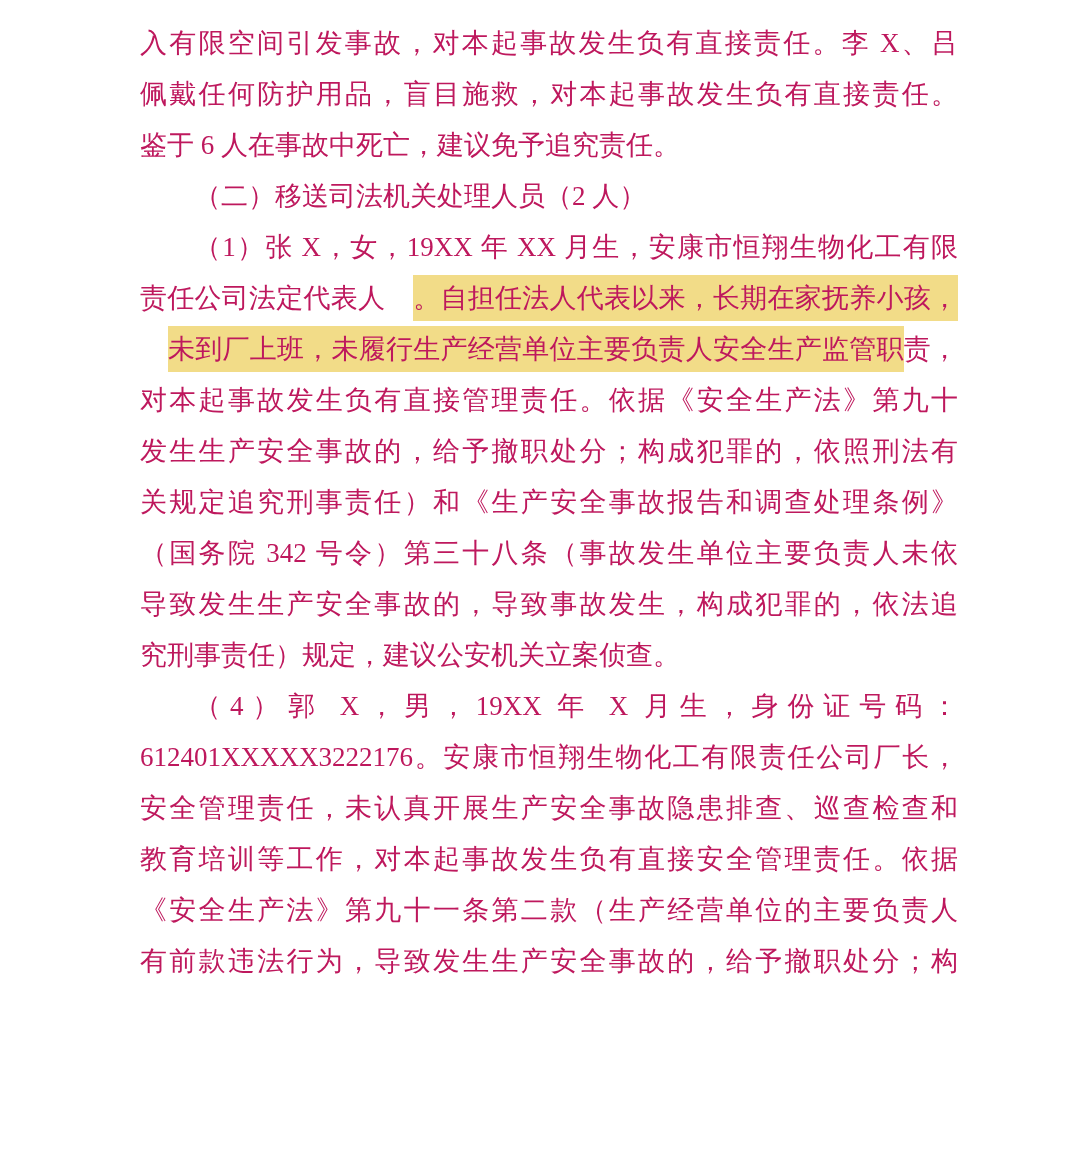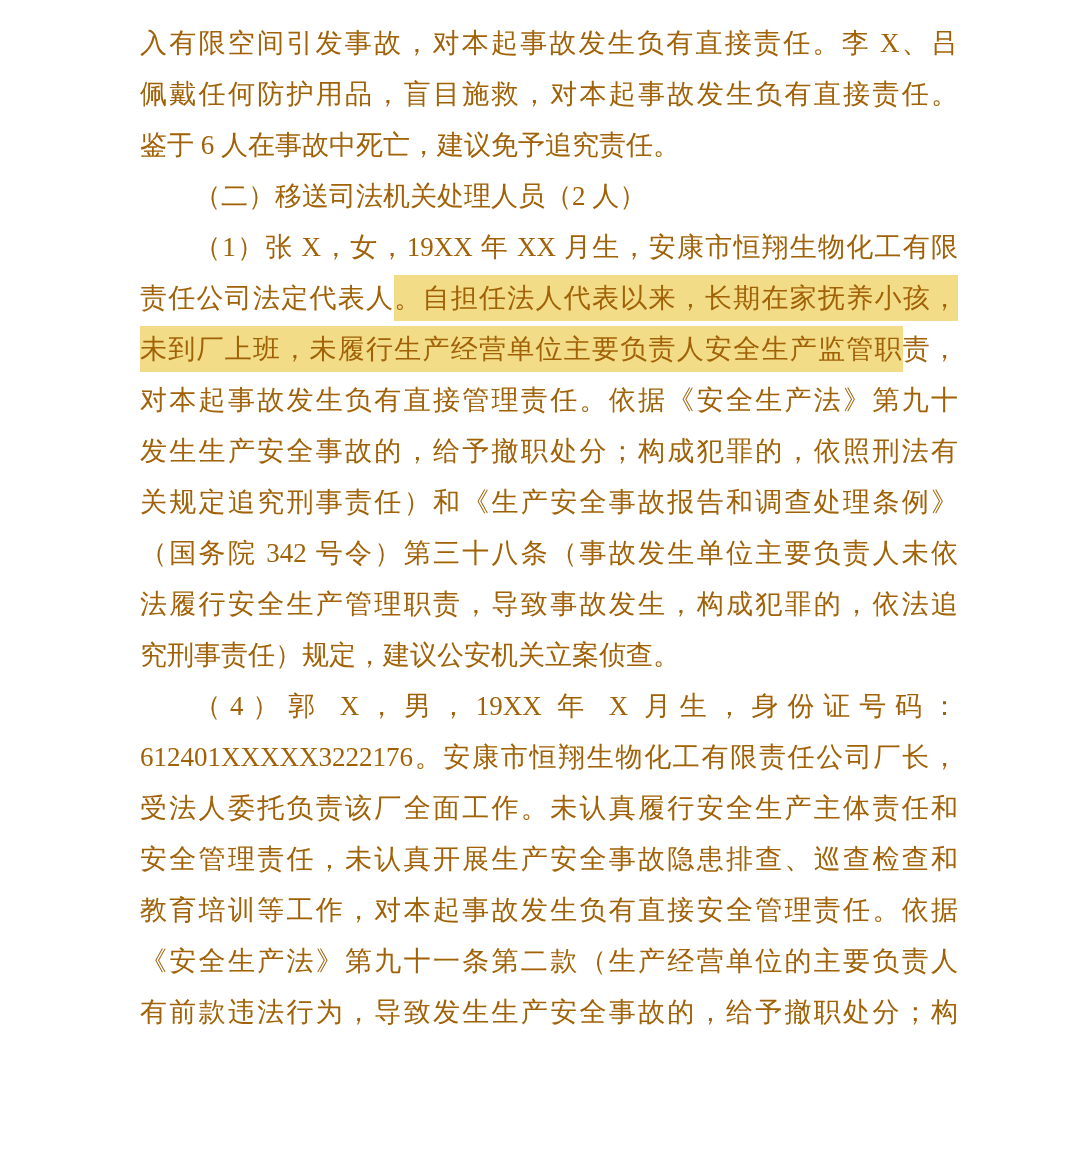--- a/index.html
+++ b/index.html
@@ -9,57 +9,57 @@
   }
   .page {
     box-sizing: border-box;
     width: 1080px;
     height: 1168px;
     margin: 0 auto;
     background: #ffffff;
     padding: 18px 122px 0 140px;
     font-family: "Liberation Serif", "DejaVu Serif", serif;
     font-size: 27px;
-    color: #a16207;
+    color: #be185d;
     overflow: hidden;
   }
   .line {
     line-height: 51px;
     height: 51px;
     text-align: left;
   }
   .just {
     text-align: justify;
     text-align-last: justify;
   }
   .ind {
     text-indent: 2em;
   }
   .hl {
     background: #f2dc88;
     padding: 8px 0;
+    margin-left: 28px;
   }
 </style>
 </head>
 <body>
 
 <div class="page">
   <div class="line just"><span>入有限空间引发事故，对本起事故发生负有直接责任。李 X、吕</span></div>
   <div class="line just"><span>佩戴任何防护用品，盲目施救，对本起事故发生负有直接责任。</span></div>
   <div class="line"><span>鉴于 6 人在事故中死亡，建议免予追究责任。</span></div>
   <div class="line ind"><span>（二）移送司法机关处理人员（2 人）</span></div>
   <div class="line ind just"><span>（1）张 X，女，19XX 年 XX 月生，安康市恒翔生物化工有限</span></div>
   <div class="line just"><span>责任公司法定代表人</span><span class="hl">。自担任法人代表以来，长期在家抚养小孩，</span></div>
   <div class="line just"><span class="hl">未到厂上班，未履行生产经营单位主要负责人安全生产监管职</span><span>责，</span></div>
   <div class="line just"><span>对本起事故发生负有直接管理责任。依据《安全生产法》第九十</span></div>
   <div class="line just"><span>发生生产安全事故的，给予撤职处分；构成犯罪的，依照刑法有</span></div>
   <div class="line just"><span>关规定追究刑事责任）和《生产安全事故报告和调查处理条例》</span></div>
   <div class="line just"><span>（国务院 342 号令）第三十八条（事故发生单位主要负责人未依</span></div>
-  <div class="line just"><span>法履行安全生产管理职责，导致事故发生，构成犯罪的，依法追</span></div>
+  <div class="line just"><span>导致发生生产安全事故的，导致事故发生，构成犯罪的，依法追</span></div>
   <div class="line"><span>究刑事责任）规定，建议公安机关立案侦查。</span></div>
   <div class="line ind just"><span>（4）郭 X，男，19XX 年 X 月生，身份证号码：</span></div>
   <div class="line just"><span>612401XXXXX3222176。安康市恒翔生物化工有限责任公司厂长，</span></div>
-  <div class="line just"><span>受法人委托负责该厂全面工作。未认真履行安全生产主体责任和</span></div>
   <div class="line just"><span>安全管理责任，未认真开展生产安全事故隐患排查、巡查检查和</span></div>
   <div class="line just"><span>教育培训等工作，对本起事故发生负有直接安全管理责任。依据</span></div>
   <div class="line just"><span>《安全生产法》第九十一条第二款（生产经营单位的主要负责人</span></div>
   <div class="line just"><span>有前款违法行为，导致发生生产安全事故的，给予撤职处分；构</span></div>
 </div>
 
 </body></html>

